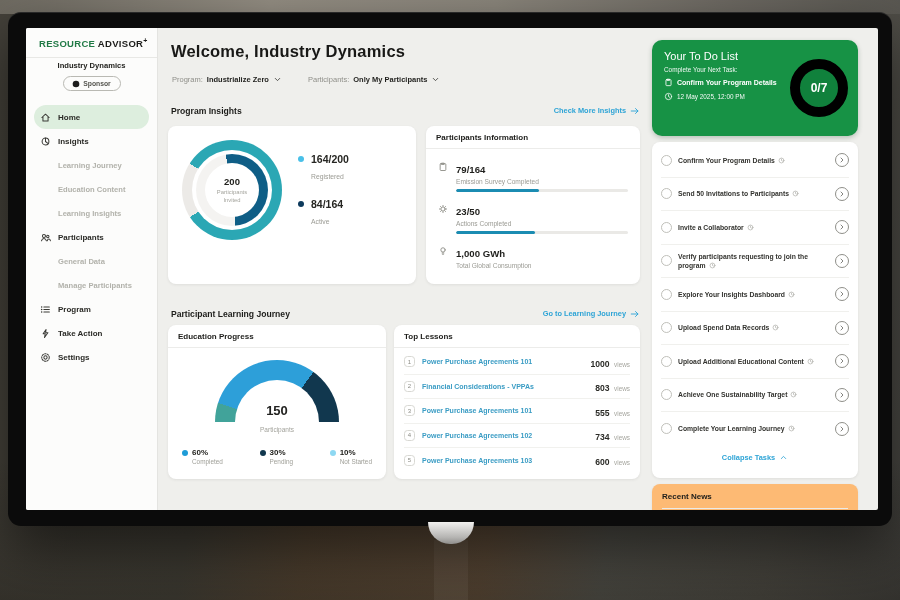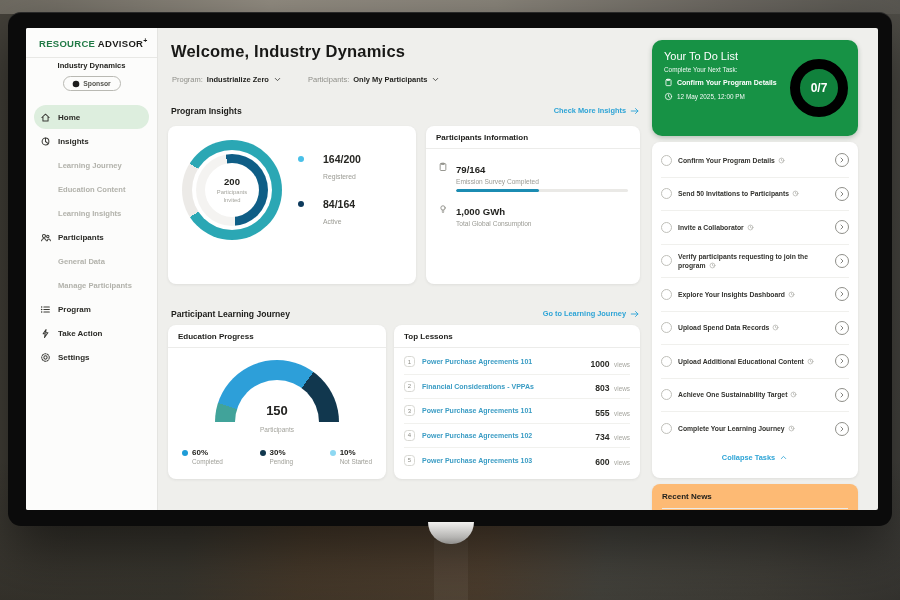--- a/index.html
+++ b/index.html
@@ -60,21 +60,21 @@
   .donut { position:relative; width:100px; height:100px; flex:none; }
   .ring,.ring2,.hole { position:absolute; border-radius:50%; }
   .ring { inset:0; }
   .hole.h1 { inset:10px; background:#fff; }
   .ring2 { inset:14px; }
   .hole.h2 { inset:23px; background:#fff; }
   .d-center { position:absolute; inset:0; display:flex; flex-direction:column; align-items:center; justify-content:center; text-align:center; }
   .d-center b { font-size:9.5px; color:#23231f; }
   .d-center span { margin-top:2px; font-size:5.8px; color:#a5a59e; width:46px; line-height:1.25; }
   .d-legend { margin-left:16px; display:flex; flex-direction:column; gap:15px; }
-  .dl-item { display:flex; align-items:flex-start; gap:19px; }
+  .dl-item { display:flex; align-items:flex-start; gap:7px; }
   .dot { width:6px; height:6px; border-radius:50%; background:#999; margin-top:3px; flex:none; }
   .dl-text b { font-size:10.5px; color:#262622; display:block; }
   .dl-text span { font-size:6.8px; color:#9b9b94; }
 
   
   .c2-body { padding:10px 12px 0; }
   .info-row { display:flex; gap:8px; margin-bottom:9px; }
   .info-ic { width:10px; height:10px; color:#8e8e88; margin-top:3px; flex:none; }
   .info-main { flex:1; }
   .info-val { font-size:9.6px; color:#1f1f1c; }
@@ -338,20 +338,35 @@
               </span>
               <div class="info-main">
                 <b class="info-val">79/164</b>
                 <div class="info-label">Emission Survey Completed</div>
                 <div class="bar-track" data-bar="true">
                   <div class="bar-fill" style="width: 48.2%;"></div>
                 </div>
               </div>
             </div>
 
+            <div class="info-row">
+              <span class="icon info-ic">
+                <svg viewBox="0 0 12 12" fill="none" stroke="currentColor" stroke-width="1.1" stroke-linecap="round" stroke-linejoin="round">
+                  <circle cx="6" cy="6" r="2.5"></circle>
+                  <path d="M6 1.7v1M6 9.3v1M1.7 6h1M9.3 6h1M3 3l.7.7M8.3 8.3l.7.7M9 3l-.7.7M3.7 8.3l-.7.7"></path>
+                </svg>
+              </span>
+              <div class="info-main">
+                <b class="info-val">23/50</b>
+                <div class="info-label">Actions Completed</div>
+                <div class="bar-track" data-bar="true">
+                  <div class="bar-fill" style="width: 46%;"></div>
+                </div>
+              </div>
+            </div>
 
             <div class="info-row">
               <span class="icon info-ic">
                 <svg viewBox="0 0 12 12" fill="none" stroke="currentColor" stroke-width="1.1" stroke-linecap="round" stroke-linejoin="round">
                   <circle cx="6" cy="4.7" r="2.6"></circle>
                   <path d="M4.9 8.3h2.2M5.2 9.8h1.6"></path>
                 </svg>
               </span>
               <div class="info-main">
                 <b class="info-val">1,000 GWh</b>

